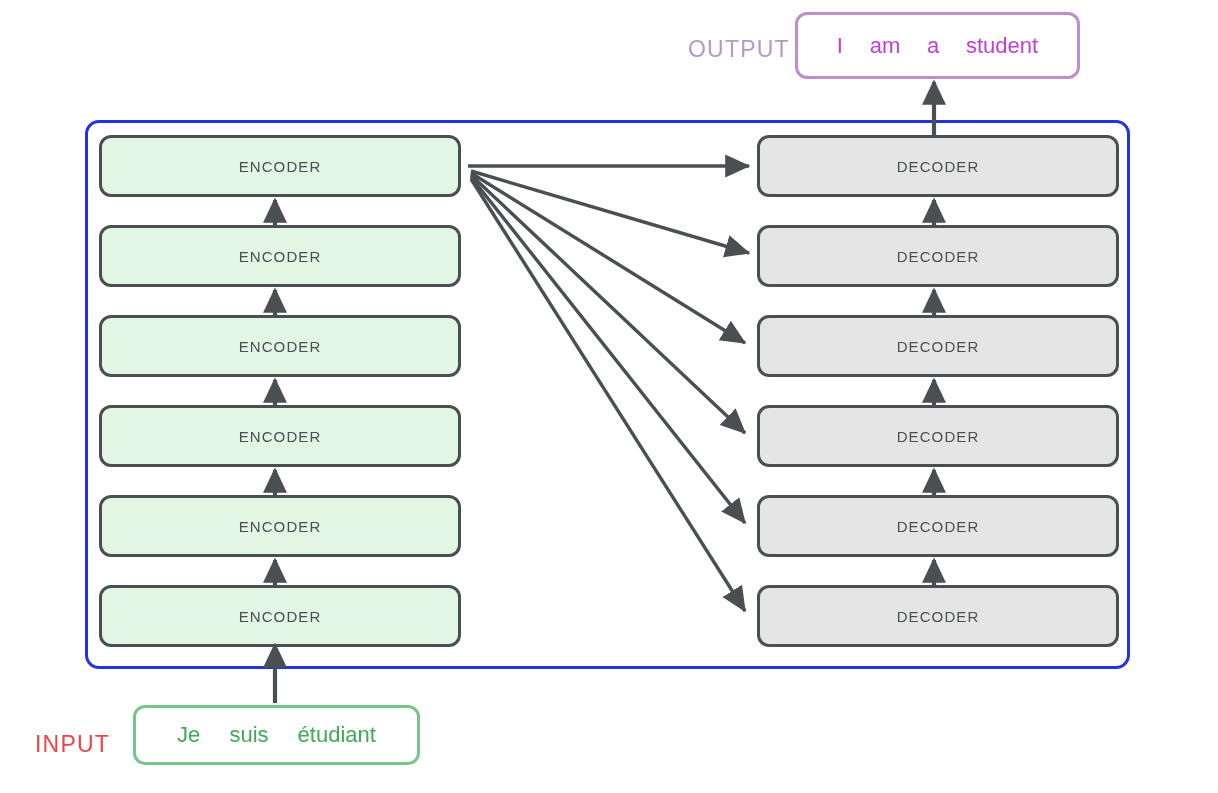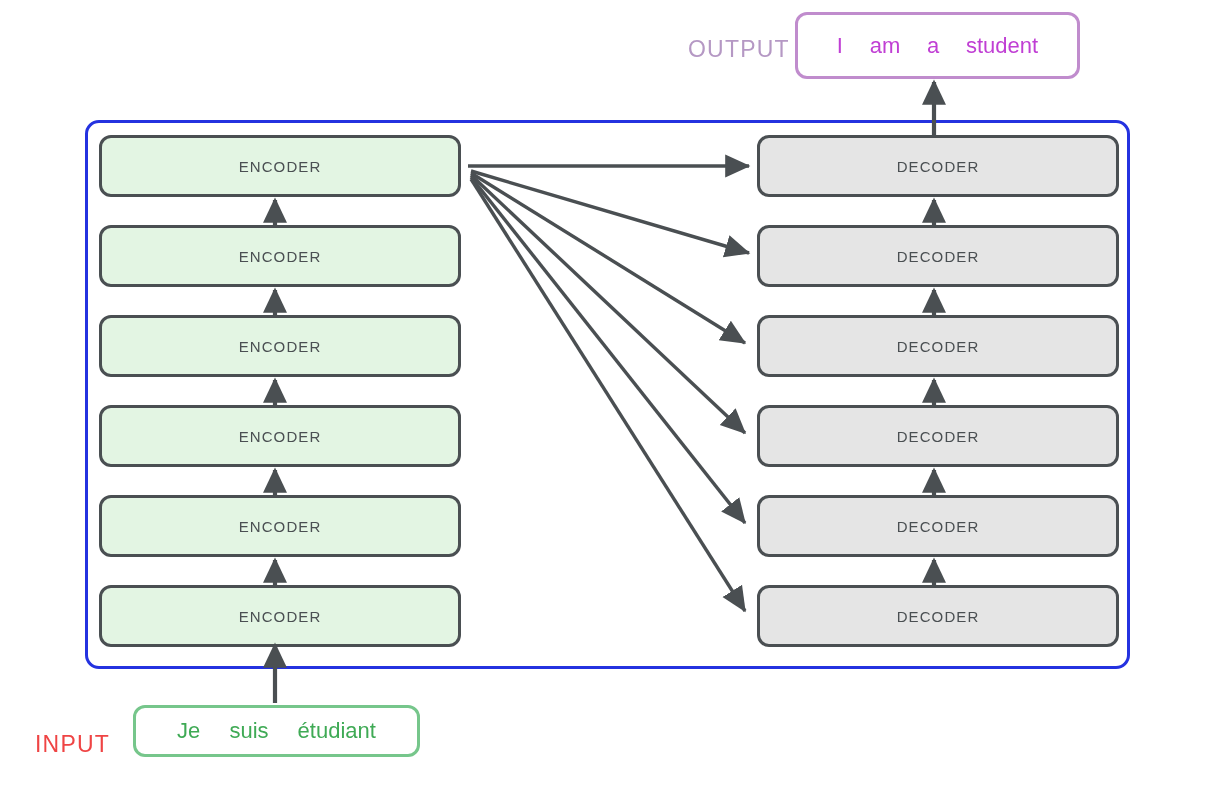--- a/index.html
+++ b/index.html
@@ -82,21 +82,21 @@
 
   #output-box {
     left: 795px; top: 12px;
     width: 285px; height: 67px;
     border: 3px solid #c08ccd;
   }
   #output-box .tok { color: #c03fd4; }
 
   #input-box {
     left: 133px; top: 705px;
-    width: 287px; height: 52px;
+    width: 287px; height: 60px;
     border: 3px solid #76c68b;
   }
   #input-box .tok { color: #3faa55; }
 
   
   .io-label {
     position: absolute;
     font-size: 23px;
     letter-spacing: 1.2px;
   }

